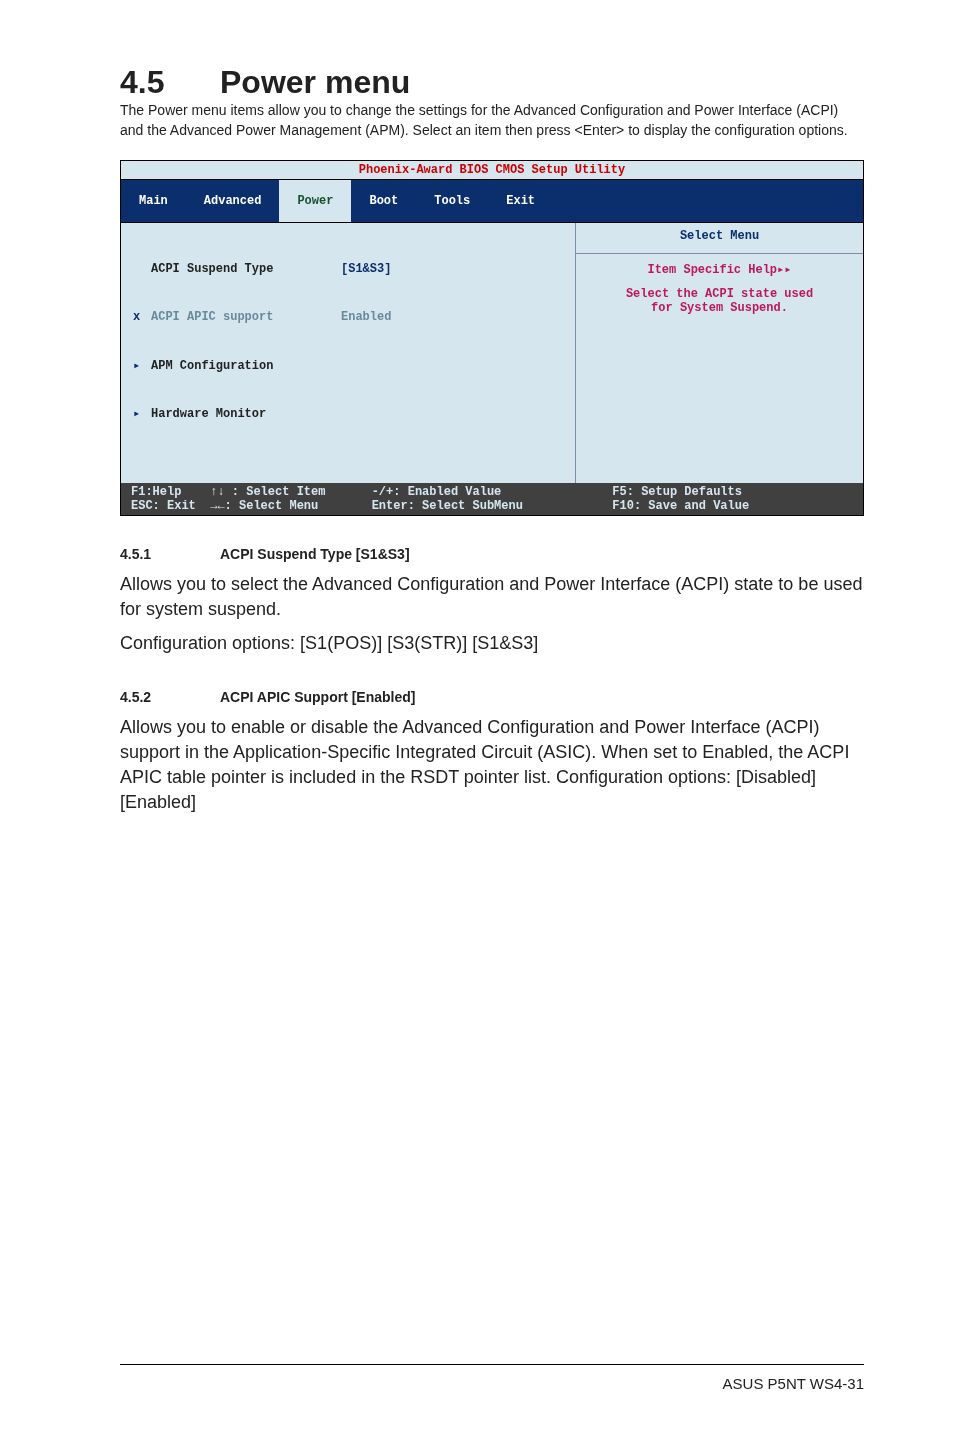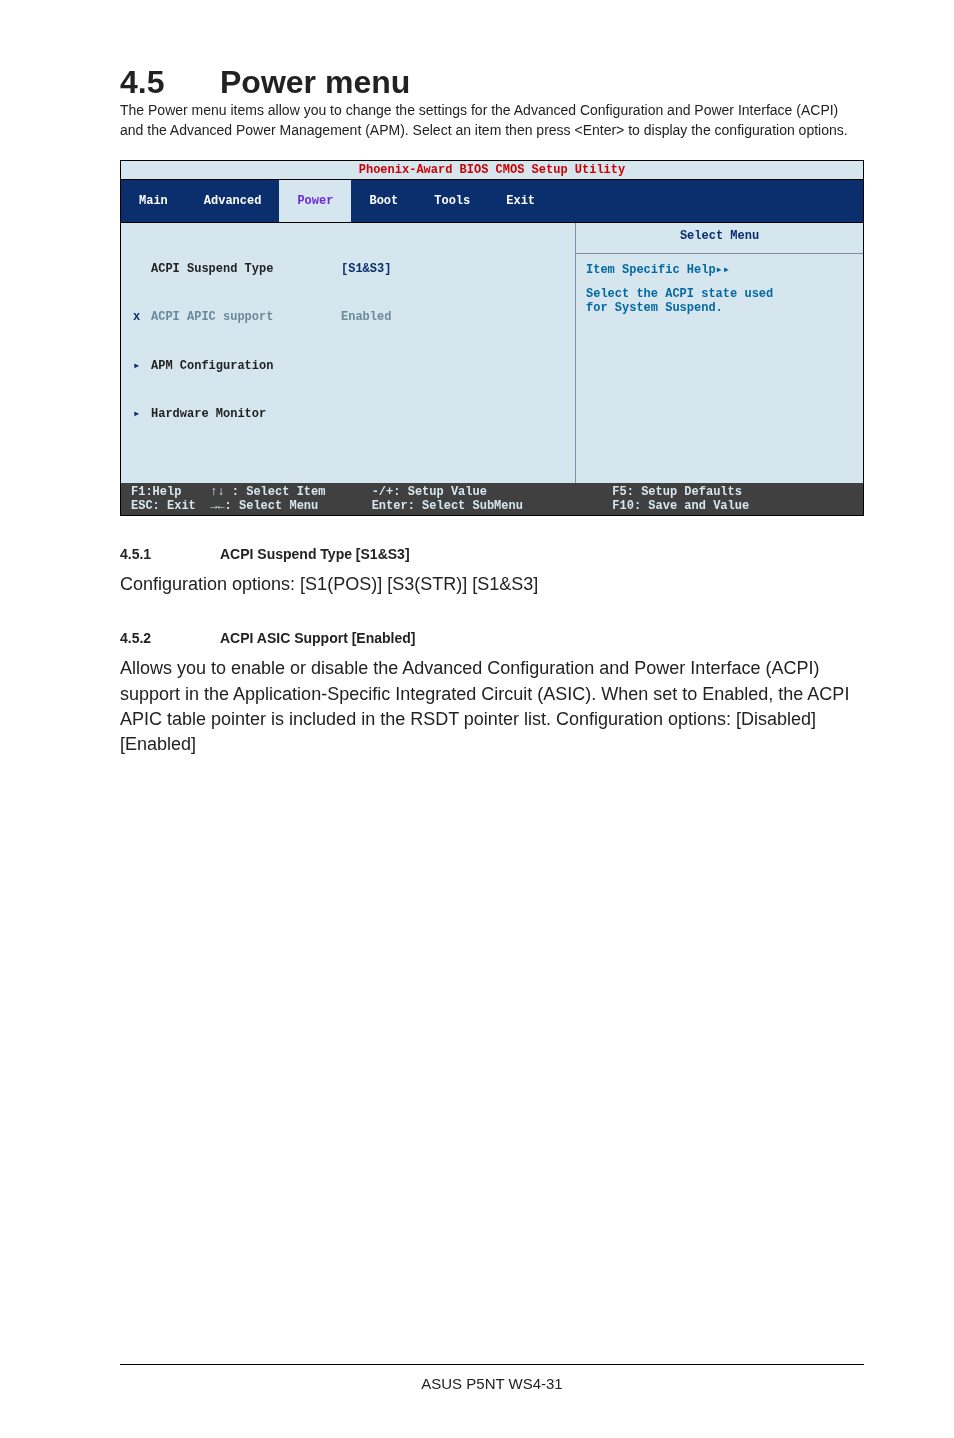--- a/index.html
+++ b/index.html
@@ -5,42 +5,42 @@
   * { box-sizing: border-box; margin: 0; padding: 0; }
   html, body { width: 954px; height: 1438px; background: #fff; font-family: Arial, Helvetica, sans-serif; color: #222; }
   .page { padding: 64px 90px 0 120px; }
   h1.main-heading { font-family: Arial, Helvetica, sans-serif; font-weight: bold; font-size: 32px; }
   h1.main-heading .num { display: inline-block; width: 100px; }
   p.intro { font-size: 14px; line-height: 1.4; margin-bottom: 20px; }
   .bios-box { border: 1px solid #000; width: 100%; font-family: "Courier New", monospace; font-size: 12px; font-weight: bold; margin-bottom: 30px; }
   .bios-title { background: #d6e6ef; color: #cc0000; text-align: center; padding: 2px 0; border-bottom: 1px solid #000; }
   .bios-menubar { background: #0b2f6d; color: #fff; display: flex; border-bottom: 1px solid #000; }
   .bios-menubar span.item { padding: 14px 18px; }
-  .bios-menubar span.sel { background: #d6e6ef; color: #6d28d9; }
+  .bios-menubar span.sel { background: #d6e6ef; color: #14532d; }
   .bios-body { display: flex; height: 260px; background: #d6e6ef; }
   .bios-left { flex: 0 0 455px; border-right: 1px solid #88a; padding: 6px 10px 6px 12px; position: relative; }
   .bios-right { flex: 1; padding: 6px 10px; color: #0b4; position: relative; }
   .bios-row { display: flex; line-height: 1.35; margin-top: 32px; }
   .bios-row .gutter { width: 18px; color: #0b2f6d; }
   .bios-row .label { flex: 0 0 190px; }
   .bios-row .val { flex: 1; color: #0b2f6d; }
   .bios-row.disabled .label, .bios-row.disabled .val { color: #6a8a9a; }
   .right-title { text-align: center; color: #0b2f6d; margin-bottom: 10px; }
   .right-divider { border-top: 1px solid #88a; margin: 4px -10px 8px -10px; }
-  .help-line { color: #0369a1; }
+  .help-line { color: #be185d; text-align: center; }
   .bios-foot { background: #404040; color: #d6e6ef; display: flex; padding: 2px 10px; }
   .foot-col { flex: 1; white-space: pre; font-family: "Courier New", monospace; }
   
   h2.sub { font-family: Arial, Helvetica, sans-serif; font-weight: bold; font-size: 14px; margin-bottom: 10px; margin-top: 11px; }
   h2.sub .snum { display: inline-block; width: 100px; }
   p.body { font-size: 18px; line-height: 1.4; margin-bottom: 8px; }
   .spacer-sm { height: 14px; }
   .footer { position: absolute; bottom: 46px; left: 0; right: 0; padding: 0 90px 0 120px; }
   .footer-line { border-top: 1px solid #000; margin-bottom: 10px; }
-  .footer-row { display: flex; justify-content: center; font-size: 15px; color: #222; }
+  .footer-row { display: flex; justify-content: flex-end; font-size: 15px; color: #222; }
 </style>
 </head>
 <body>
 
 <div class="page">
 
   <h1 class="main-heading">
     <span class="num">4.5</span><span>Power menu</span>
   </h1>
 
@@ -83,34 +83,35 @@
         <div class="right-title">Select Menu</div>
         <div class="right-divider"></div>
         <div class="help-line">Item Specific Help▸▸</div>
         <div style="height:10px"></div>
         <div class="help-line">Select the ACPI state used</div>
         <div class="help-line">for System Suspend.</div>
       </div>
     </div>
     <div class="bios-foot">
       <div class="foot-col"><span>F1:Help    ↑↓ : Select Item</span><br><span>ESC: Exit  →←: Select Menu</span></div>
-      <div class="foot-col"><span>-/+: Setup Value</span><br><span>Enter: Select SubMenu</span></div>
+      <div class="foot-col"><span>-/+: Enabled Value</span><br><span>Enter: Select SubMenu</span></div>
       <div class="foot-col"><span>F5: Setup Defaults</span><br><span>F10: Save and Value</span></div>
     </div>
   </div>
 
   <h2 class="sub">
     <span class="snum">4.5.1</span><span>ACPI Suspend Type [S1&amp;S3]</span>
   </h2>
+  <p class="body">Allows you to select the Advanced Configuration and Power Interface (ACPI) state to be used for system suspend.</p>
   <p class="body">Configuration options: [S1(POS)] [S3(STR)] [S1&amp;S3]</p>
 
   <div class="spacer-sm"></div>
 
   <h2 class="sub">
-    <span class="snum">4.5.2</span><span>ACPI ASIC Support [Enabled]</span>
+    <span class="snum">4.5.2</span><span>ACPI APIC Support [Enabled]</span>
   </h2>
   <p class="body">Allows you to enable or disable the Advanced Configuration and Power Interface (ACPI) support in the Application-Specific Integrated Circuit (ASIC). When set to Enabled, the ACPI APIC table pointer is included in the RSDT pointer list. Configuration options: [Disabled] [Enabled]</p>
 
 </div>
 
 <div class="footer">
   <div class="footer-line"></div>
   <div class="footer-row">
     <span>ASUS P5NT WS</span>
     <span>4-31</span>

